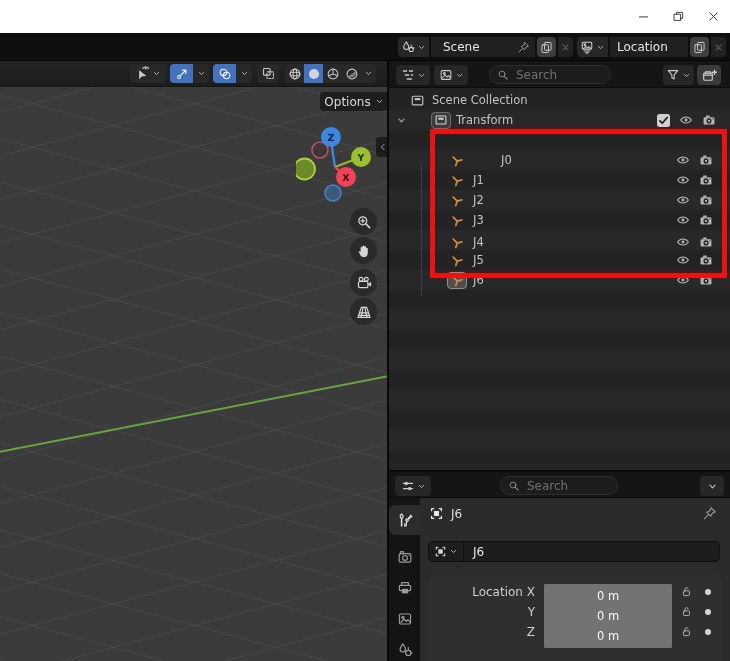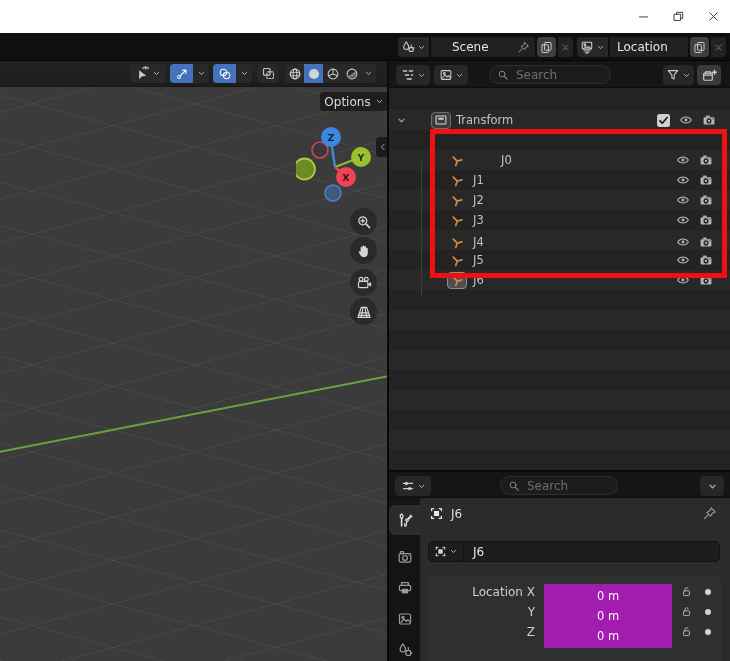--- a/index.html
+++ b/index.html
@@ -70,21 +70,21 @@
   .tab.active{background:#2c2c2c;border-radius:6px 0 0 6px;color:#e4e4e4;}
   .tab .ic{width:16px;height:16px;}
   .props-main{left:31px;top:26px;width:310px;height:163px;background:#2b2b2b;}
   .crumb{position:absolute;display:flex;align-items:center;gap:7px;color:#dedede;font-size:12px;}
   .namefield{position:absolute;background:#1d1d1d;border:1px solid #101010;border-radius:5px;display:flex;align-items:center;box-sizing:border-box;color:#e6e6e6;font-size:12px;}
   .nf-left{display:flex;align-items:center;gap:2px;padding:0 5px;height:100%;border-right:1px solid #101010;}
   .panelbox{position:absolute;background:#2f2f2f;border-radius:6px 6px 0 0;}
   .pb-header{display:flex;align-items:center;gap:6px;height:24px;padding-left:9px;color:#e8e8e8;font-size:12px;font-weight:bold;}
   .tf-row{position:relative;height:20px;}
   .tf-label{position:absolute;left:0;top:3px;width:107px;text-align:right;color:#cfcfcf;font-size:12px;}
-  .tf-value{position:absolute;left:116px;top:2px;width:128px;height:24px;background:#a21caf;border-radius:1px;color:#fafafa;font-size:11.5px;display:flex;align-items:center;justify-content:center;}
+  .tf-value{position:absolute;left:116px;top:2px;width:128px;height:24px;background:#737373;border-radius:1px;color:#fafafa;font-size:11.5px;display:flex;align-items:center;justify-content:center;}
   .tf-lock{position:absolute;left:252px;top:3px;width:13px;height:13px;color:#b4b4b4;}
   .tf-dot{position:absolute;left:277px;top:7px;width:6px;height:6px;border-radius:50%;background:#d4d4d4;}
   .grip{width:16px;height:16px;color:#6f6f6f;}
 </style>
 </head>
 <body>
 
 <div id="app">
 
   <div class="abs titlebar">
@@ -120,21 +120,21 @@
             <circle cx="11.7" cy="10.8" r="2.4"></circle>
             <path d="M11.7 5.6v1.7M14.9 8.8l-1.3.7"></path>
           </svg>
         </span>
       <span class="ic chev">
           <svg viewBox="0 0 16 16" fill="none" stroke="currentColor" stroke-width="1.2" stroke-linecap="round" stroke-linejoin="round">
             <path d="M4.3 6.1L8 9.9l3.7-3.8" stroke-width="1.7"></path>
           </svg>
         </span>
     </div>
-    <div class="seg field" style="left:431px;width:104px;padding-left:21px;">
+    <div class="seg field" style="left:431px;width:104px;padding-left:12px;">
       <span>Scene</span>
       <span class="ic" style="position:absolute;right:5px;width:13px;height:13px;color:#9a9a9a;">
           <svg viewBox="0 0 16 16" fill="none" stroke="currentColor" stroke-width="1.2" stroke-linecap="round" stroke-linejoin="round">
             <path d="M9.6 1.9l4.5 4.5-2.8 1-2.1 3.4-4-4 3.4-2.1z"></path>
             <path d="M6.6 9.4L2.6 13.4"></path>
           </svg>
         </span>
     </div>
     <div class="seg btn" style="left:537px;width:19px;background:#3f3f3f;">
       <span class="ic" style="width:13px;height:13px;">
@@ -415,20 +415,29 @@
               <rect x="1.8" y="5.4" width="9.2" height="7.6" rx="1"></rect>
               <path d="M1.8 7.6h9.2M3.8 5.4V4h5.2v1.4"></path>
               <path d="M13.4 2.2v4.6M11.1 4.5h4.6" stroke-width="1.4"></path>
             </svg>
           </span>
       </div>
     </div>
 
     <div class="abs tree">
 
+      <div class="otl-row" style="top:0px;">
+        <span class="ic" style="position:absolute;left:21px;width:15px;height:15px;color:#c4c4c4;">
+            <svg viewBox="0 0 16 16" fill="none" stroke="currentColor" stroke-width="1.2" stroke-linecap="round" stroke-linejoin="round">
+              <rect x="2.4" y="3.4" width="11.2" height="9.2" rx="1"></rect>
+              <rect x="5" y="5.4" width="6" height="2.3" fill="currentColor" stroke="none"></rect>
+            </svg>
+          </span>
+        <span style="position:absolute;left:43px;">Scene Collection</span>
+      </div>
 
       <div class="otl-row" style="top:20px;">
         <span class="ic" style="position:absolute;left:7px;width:11px;height:11px;color:#a9a9a9;">
             <svg viewBox="0 0 16 16" fill="none" stroke="currentColor" stroke-width="1.2" stroke-linecap="round" stroke-linejoin="round">
               <path d="M4.3 6.1L8 9.9l3.7-3.8" stroke-width="1.7"></path>
             </svg>
           </span>
         <span class="iconbox boxed" style="position:absolute;left:42px;">
             <span class="ic" style="width:14px;height:14px;color:#d6d6d6;">
               <svg viewBox="0 0 16 16" fill="none" stroke="currentColor" stroke-width="1.2" stroke-linecap="round" stroke-linejoin="round">

